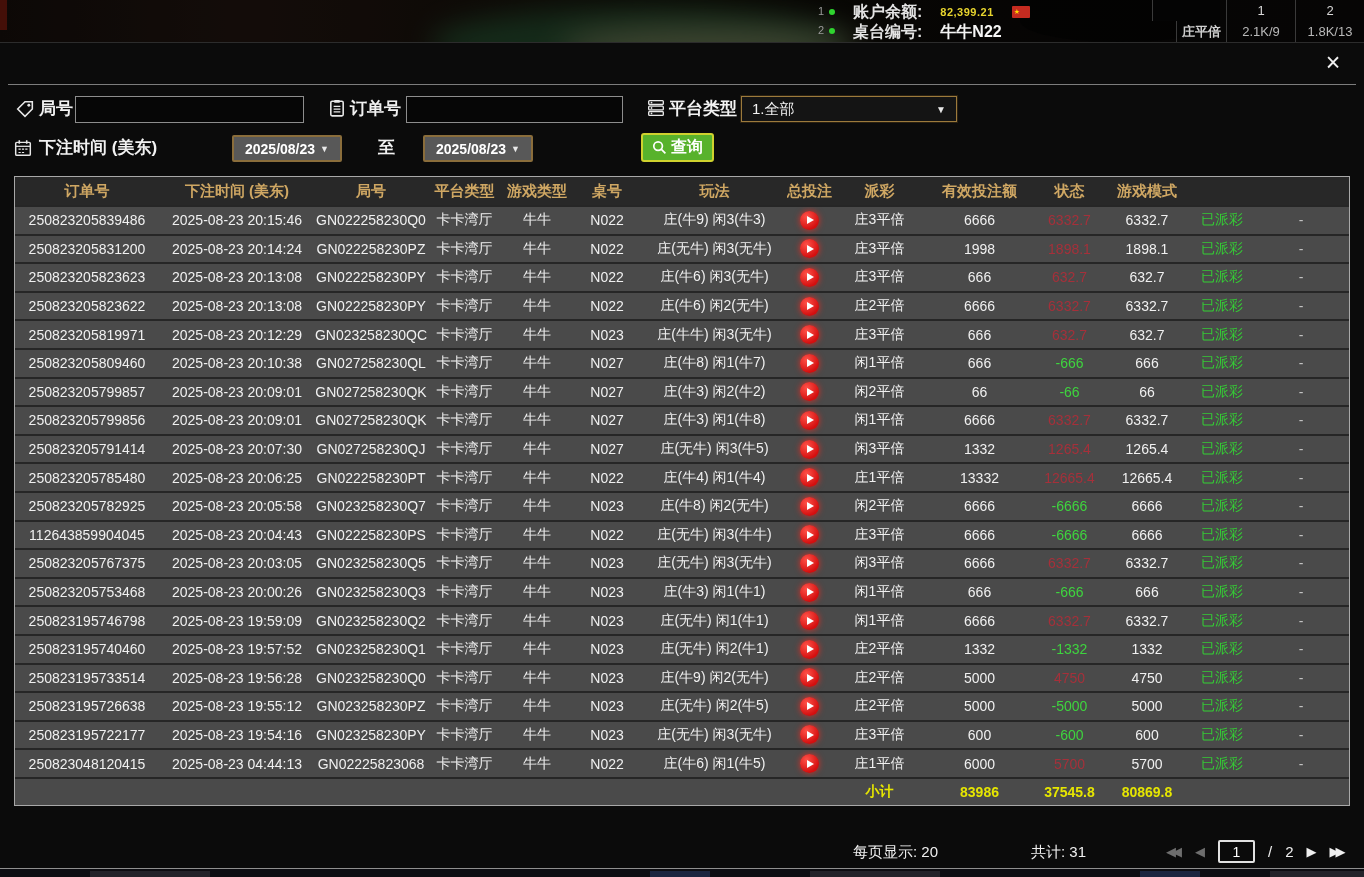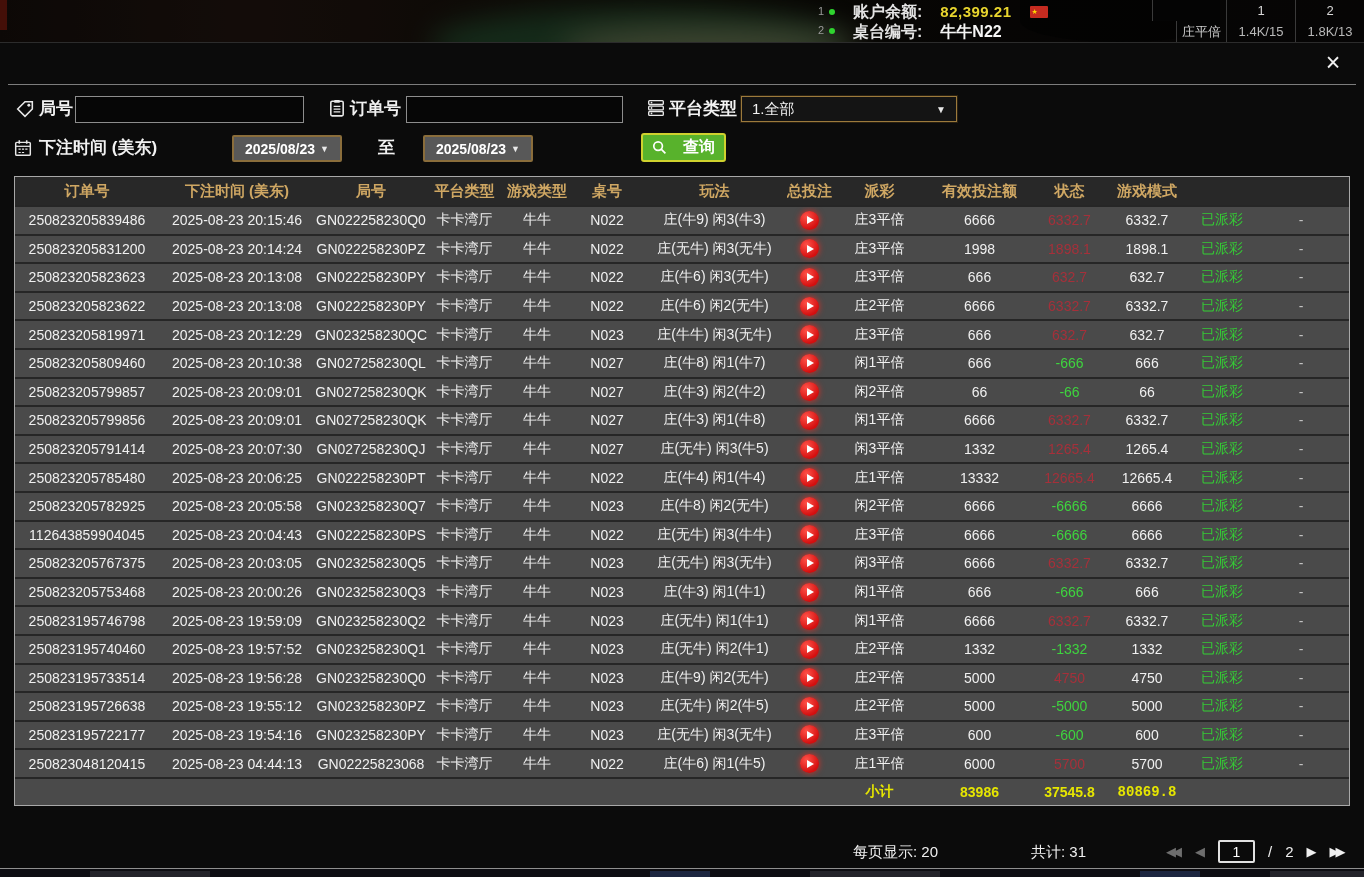--- a/index.html
+++ b/index.html
@@ -15,47 +15,47 @@
   .dealer { position:absolute; left:1020px; top:0; width:200px; height:42px; background:#060606; border-radius:0 0 60% 60%; opacity:.9; }
   .redsliver { position:absolute; left:0; top:0; width:7px; height:30px; background:#7c1d10; }
   .bg-dim { position:absolute; inset:0; background:rgba(0,0,0,.45); }
 
   .seats { position:absolute; left:818px; top:2px; color:#9a9a9a; font-size:11px; line-height:19px; }
   .seat { display:flex; align-items:center; gap:5px; }
   .dot { width:6px; height:6px; border-radius:50%; background:#2fd42f; display:inline-block; }
 
   .acct { position:absolute; left:853px; top:2px; font-size:16px; font-weight:bold; color:#e3e3e3; }
   .acct-row { display:flex; align-items:center; gap:18px; line-height:20px; white-space:nowrap; }
-  .balance { color:#e8d52e; font-size:15px; letter-spacing:.5px; }
+  .balance { color:#e8d52e; font-size:11px; letter-spacing:.5px; }
   .flag { width:18px; height:12px; background:#c52b20; border-radius:1px; display:inline-flex; align-items:center; justify-content:flex-start; padding-left:2px; color:#ffd800; font-size:7px; }
   .tname { color:#f5f5f5; font-size:16px; }
 
   .odds { position:absolute; left:1152px; top:0; width:212px; height:42px; font-size:13px; color:#b9b9b9; }
   .odds .orow { display:grid; grid-template-columns:74px 69px 69px; height:21px; align-items:center; text-align:center; }
   .odds .orow.hd { color:#d8d8d8; }
   .odds .ocell { border-left:1px solid #3a3a3a; height:100%; display:flex; align-items:center; justify-content:center; background:rgba(10,10,10,.35); }
-  .odds .lbl { color:#cfcfcf; font-weight:normal;margin-left:24px; }
+  .odds .lbl { color:#cfcfcf; font-weight:bold;margin-left:24px; }
 
   
   .modal { position:absolute; left:0; top:42px; width:1364px; height:826px; background:#0b0b0b; border-top:1px solid #2c2c2c; }
   .close-x { position:absolute; right:16px; top:4px; width:30px; height:30px; color:#f2f2f2; font-size:25px; line-height:30px; text-align:center; cursor:pointer; }
   .tsep { position:absolute; left:8px; right:8px; top:41px; height:1px; background:#7d7d7d; }
 
   .f-label { position:absolute; color:#f2f2f2; font-size:17px; font-weight:bold; line-height:26px; white-space:nowrap; }
   .f-icon { position:absolute; width:18px; height:18px; }
   .f-icon svg { width:18px; height:18px; }
   .txt-input { position:absolute; height:27px; background:#060606; border:1px solid #8d8d8d; color:#eee; font-size:14px; padding:0 6px; }
   .sel { position:absolute; height:26px; background:#141414; border:1px solid #9c7a3c; color:#f2f2f2; font-size:15px;
          display:flex; align-items:center; justify-content:space-between; padding:0 10px; cursor:pointer; box-shadow:0 0 0 1px #2a2010;text-align:center; }
   .caret { font-size:10px; color:#e8e8e8; }
   .datebtn { position:absolute; height:27px; background:#585858; border:2px solid #8a6d3b; border-radius:2px; color:#fff; font-size:14px; font-weight:bold;
              display:flex; align-items:center; justify-content:center; gap:5px; padding:0 8px; cursor:pointer; }
   .datebtn .caret { font-size:9px; }
   .searchbtn { position:absolute; height:29px; background:#58b22c; border:2px solid #cfd22e; border-radius:3px; color:#fff; font-size:16px; font-weight:bold;
-               display:flex; align-items:center; justify-content:center; gap:16px; padding:0 9px; cursor:pointer; }
+               display:flex; align-items:center; justify-content:center; gap:4px; padding:0 9px; cursor:pointer; }
 
   
   .btable { position:absolute; left:14px; top:133px; width:1336px; border:1px solid #a8a8a8; background:#3f3f3f; }
   .trow { display:grid; grid-template-columns:144px 156px 112px 75px 70px 70px 145px 45px 95px 105px 75px 80px 70px 88px; }
   .trow.hd { background:#282828; height:28px; }
   .trow.dr { background:#4a4a4a; height:28.6px; border-top:2px solid #262626; }
   .cell { display:flex; align-items:center; justify-content:center; font-size:14px; color:#f0f0f0; white-space:nowrap; overflow:hidden; }
   .cell.hd { color:#cfa763; font-weight:bold; font-size:15px; }
   .cell.win { color:#a5303a; }
   .cell.loss { color:#3ed43e; }
@@ -116,21 +116,21 @@
     </div>
 
     <div class="odds">
       <div class="orow hd">
         <div class="ocell"></div>
         <div class="ocell">1</div>
         <div class="ocell">2</div>
       </div>
       <div class="orow">
         <div class="ocell lbl">庄平倍</div>
-        <div class="ocell">1.4K/15</div>
+        <div class="ocell">2.1K/9</div>
         <div class="ocell">1.8K/13</div>
       </div>
     </div>
   </div>
 
   <div class="modal">
     <div class="close-x">×</div>
     <div class="tsep"></div>
 
     <span class="f-icon" style="left:16px; top:57px;">
@@ -566,21 +566,21 @@
           <div class="cell ">6000</div>
           <div class="cell win">5700</div>
           <div class="cell ">5700</div>
           <div class="cell status">已派彩</div>
           <div class="cell mode">-</div>
         </div>
         <div class="trow dr">
           <div class="cell sum" style="grid-column: 9;">小计</div>
           <div class="cell sum" style="grid-column: 10;">83986</div>
           <div class="cell sum" style="grid-column: 11;">37545.8</div>
-          <div class="cell sum" style="grid-column: 12; font-family: Liberation Mono, monospace;">80869.8</div>
+          <div class="cell sum" style="grid-column: 12;">80869.8</div>
         </div>
       </div>
 
     <div class="pager">
       <span class="pp">每页显示: 20</span>
       <span class="tc">共计: 31</span>
       <div class="pgctrl">
         <span class="arrow dim">◀◀</span>
         <span class="arrow dim">◀</span>
         <input class="pagebox" value="1" style="">

